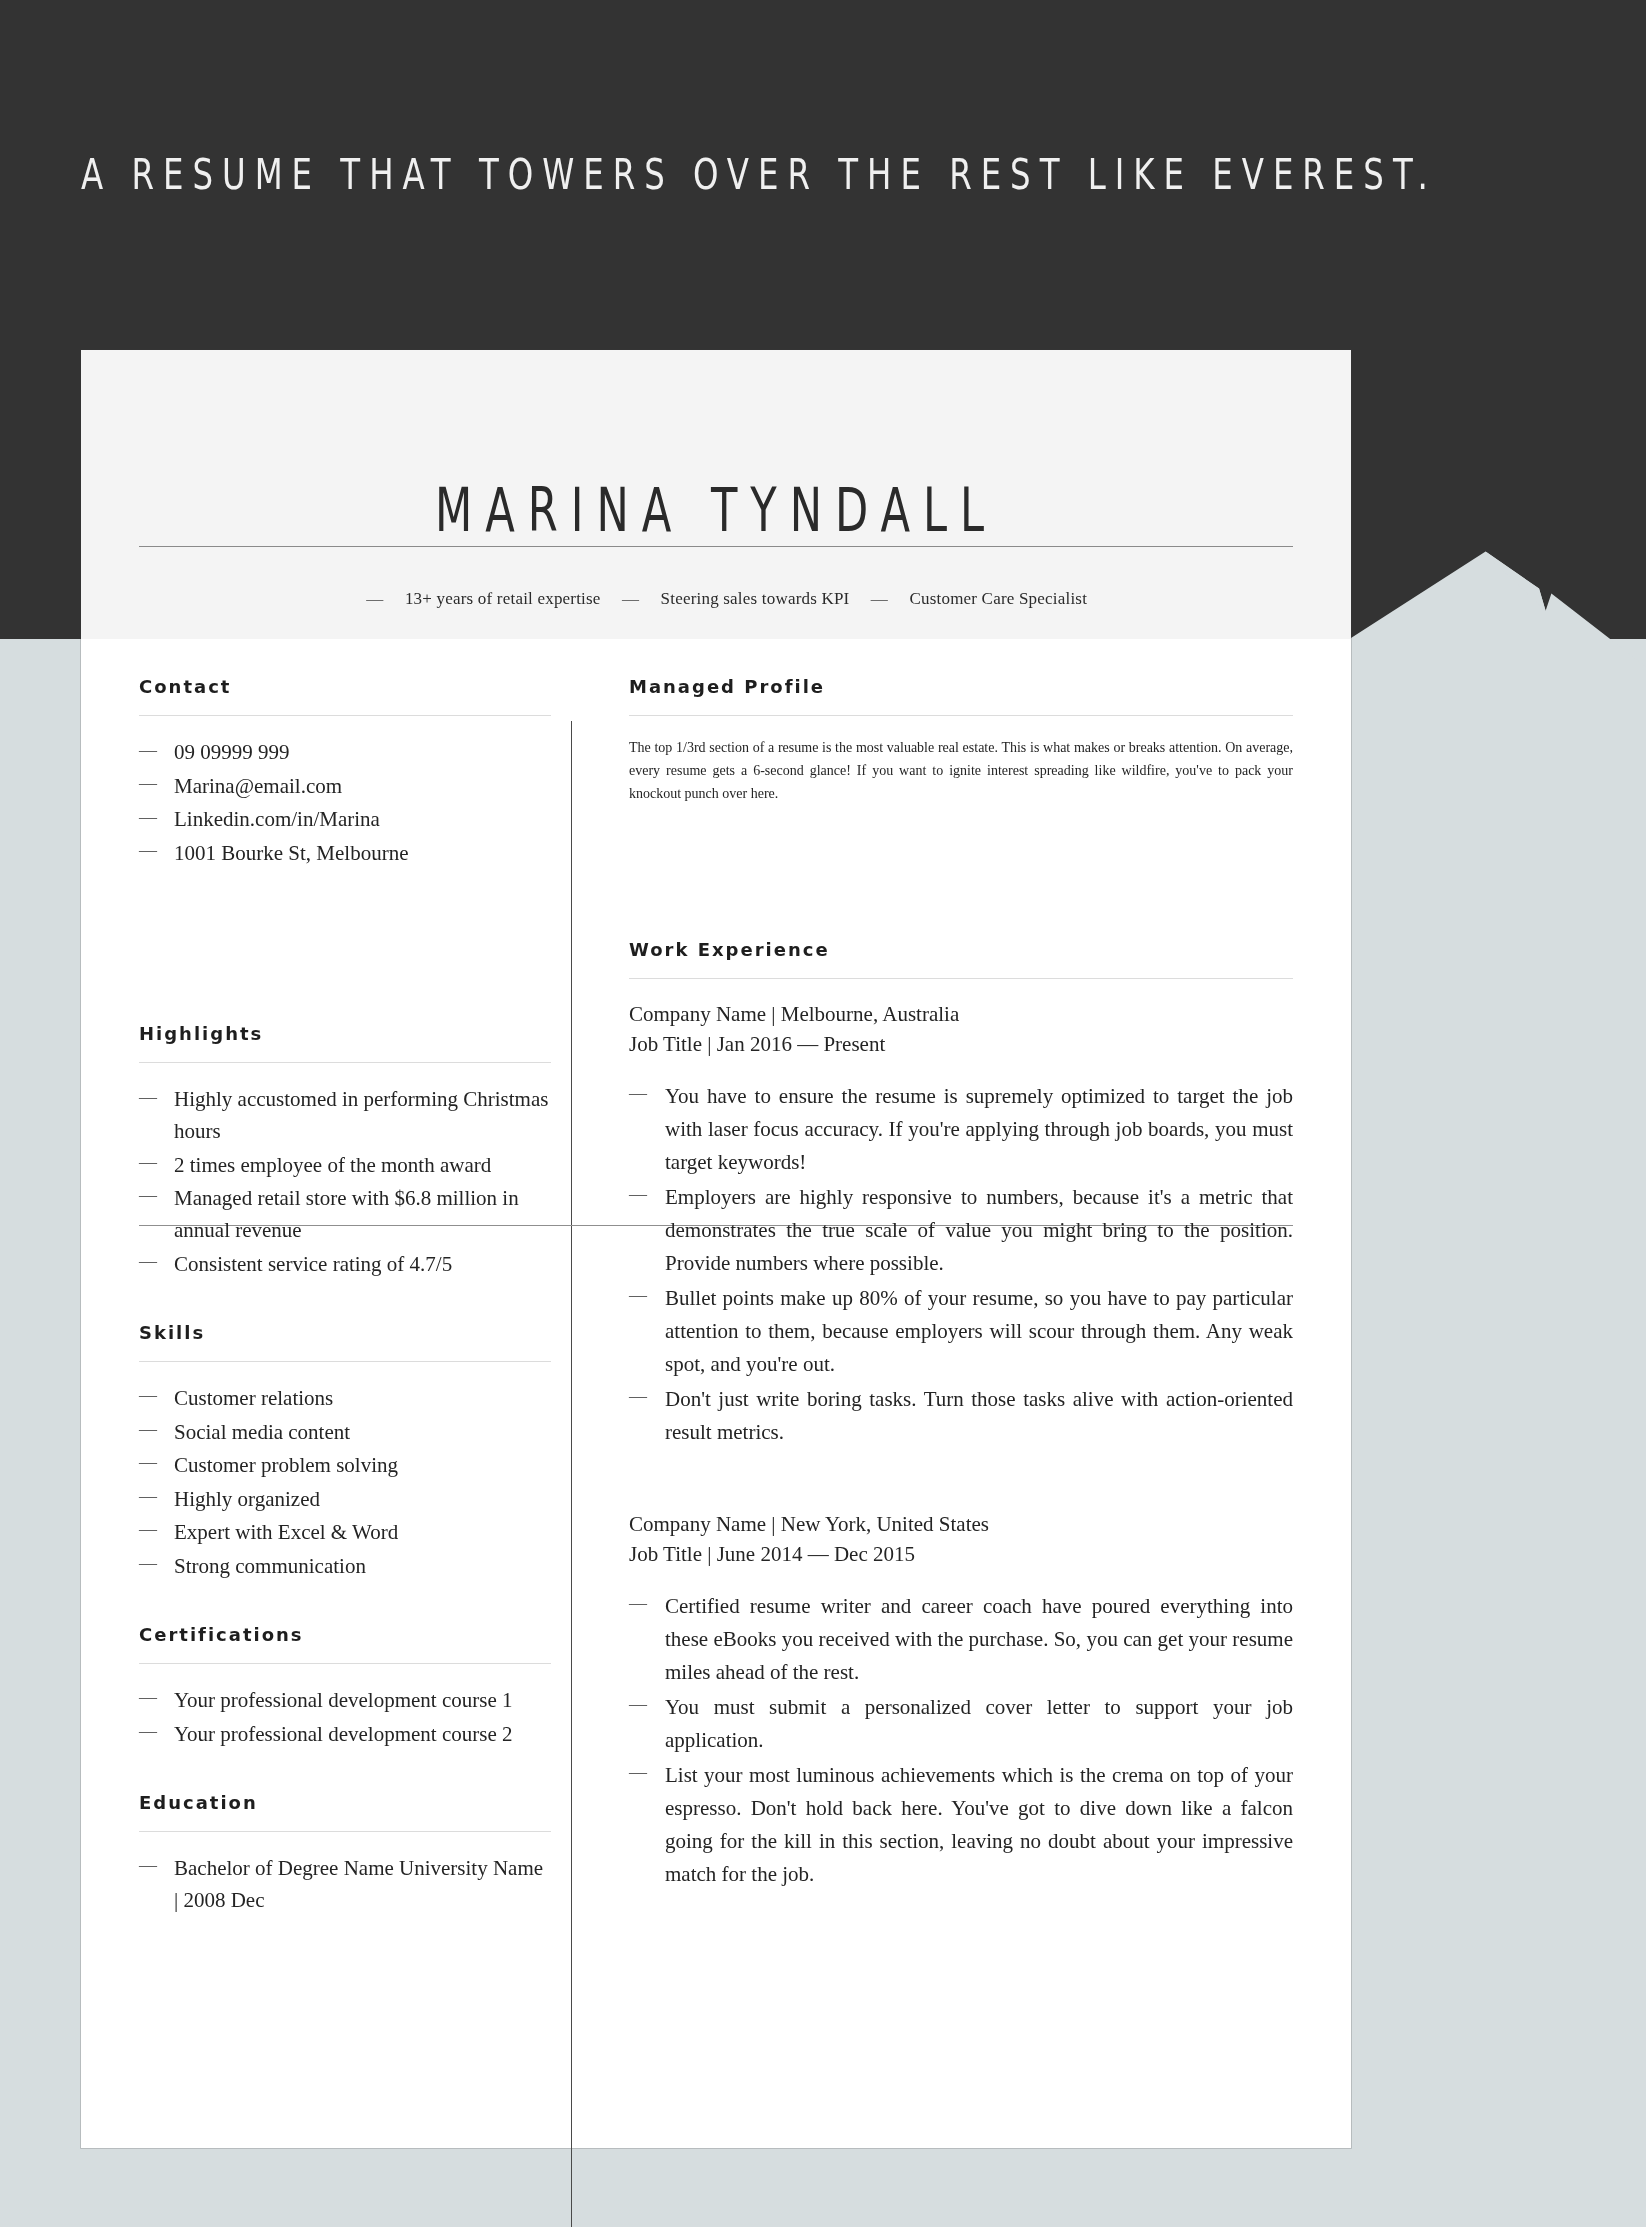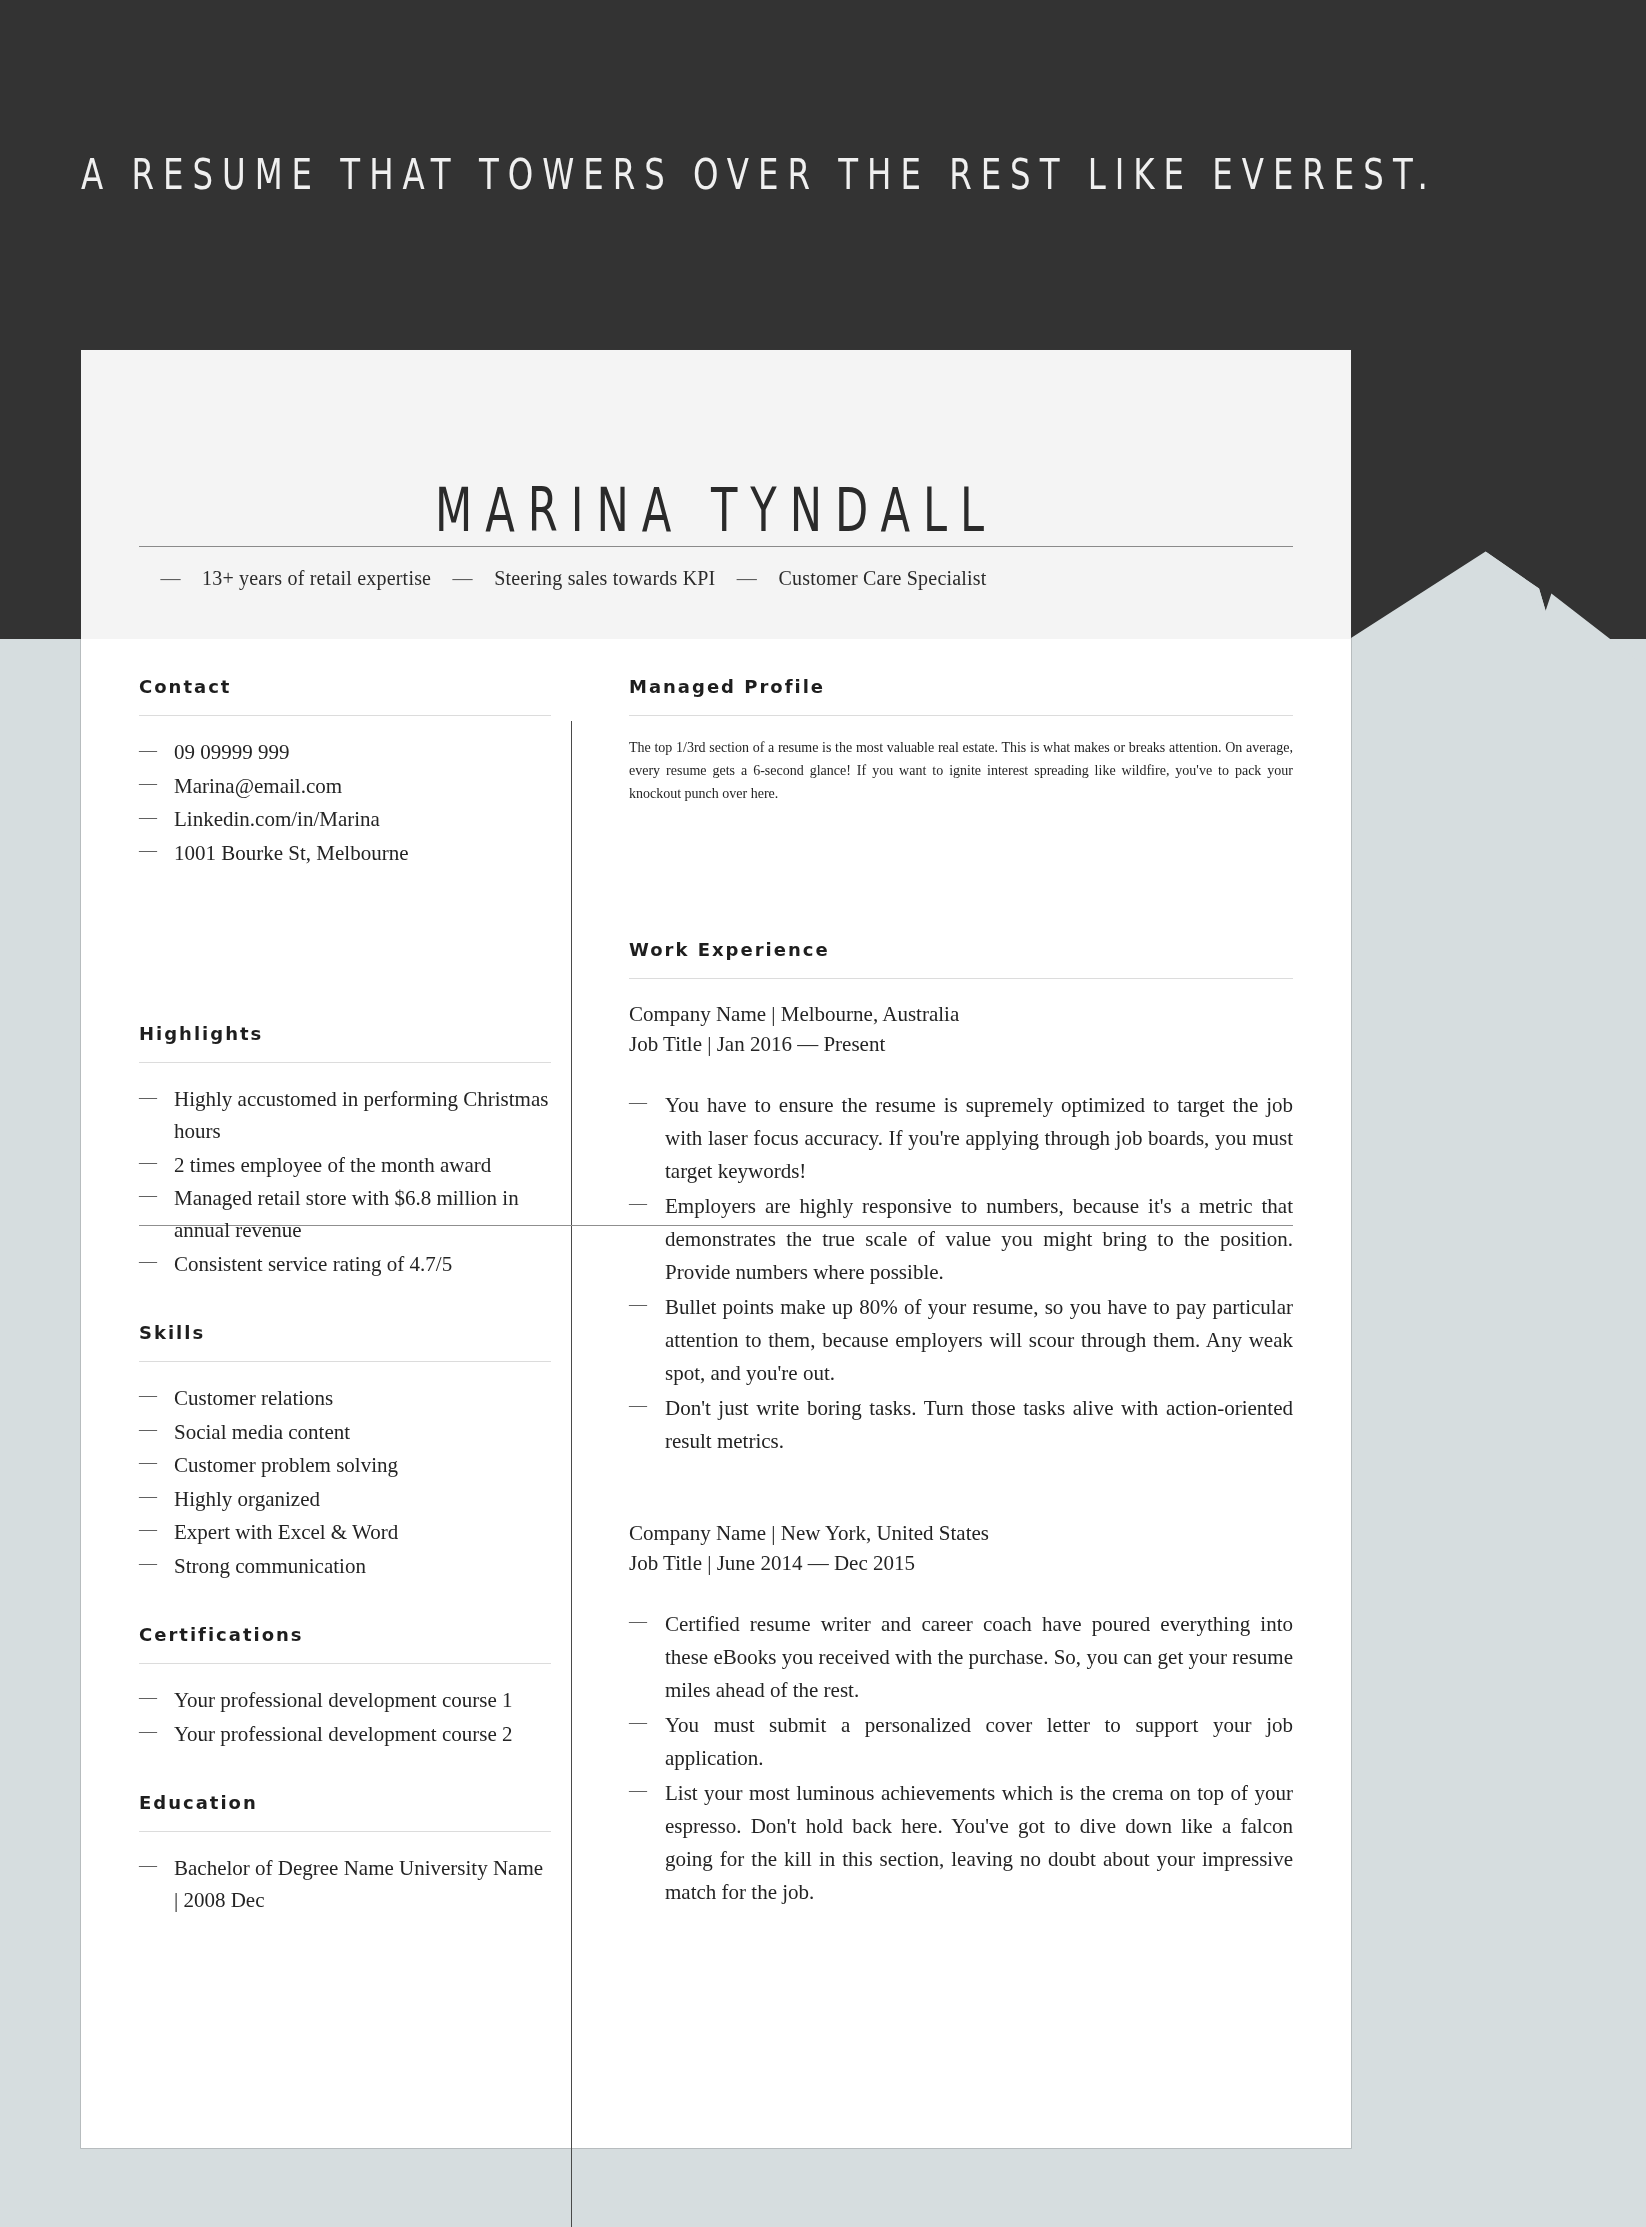--- a/index.html
+++ b/index.html
@@ -56,22 +56,23 @@
     letter-spacing:13px;
     color:#2a2a2a;
     transform:scaleY(1.25);
     transform-origin:center top;
   }
   #name-rule {
     margin-top:40px;
     border-top:1.2px solid #8a8a8a;
   }
   #tagline {
-    margin-top:20px;
-    font-size:20px;
+    margin-top:42px;
+    text-align:center;
+    font-size:17px;
     color:#2b2b2b;
     letter-spacing:0.2px;
     white-space:nowrap;
   }
   #tagline .dash { display:inline-block; margin:0 21.4px; color:#555; }
 
   
   #card-body { position:relative; padding:0 58px; }
   #col-wrap { display:flex; }
   #left-col  { width:412px; flex:0 0 412px; padding-top:37px; }
@@ -112,21 +113,21 @@
     color:#242424;
     text-align:justify;
   }
 
   .job { margin-top:21.4px; }
   .job-line {
     font-size:21px;
     line-height:1.42;
     color:#242424;
   }
-  ul.job-bullets { list-style:none; margin-top:29px; }
+  ul.job-bullets { list-style:none; margin-top:20px; }
   ul.job-bullets li {
     position:relative;
     padding-left:36px;
     font-size:21px;
     line-height:1.58;
     color:#242424;
     text-align:justify;
     margin-bottom:1.6px;
   }
   ul.job-bullets li::before {

